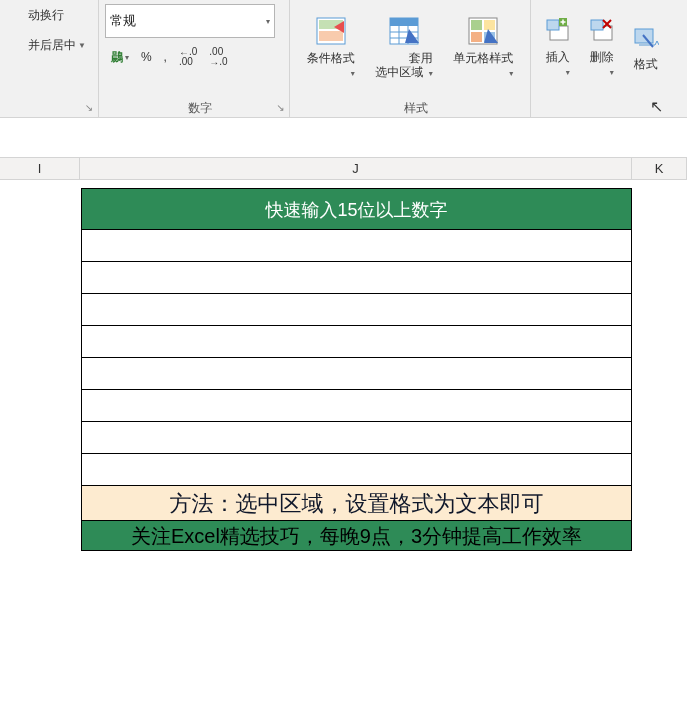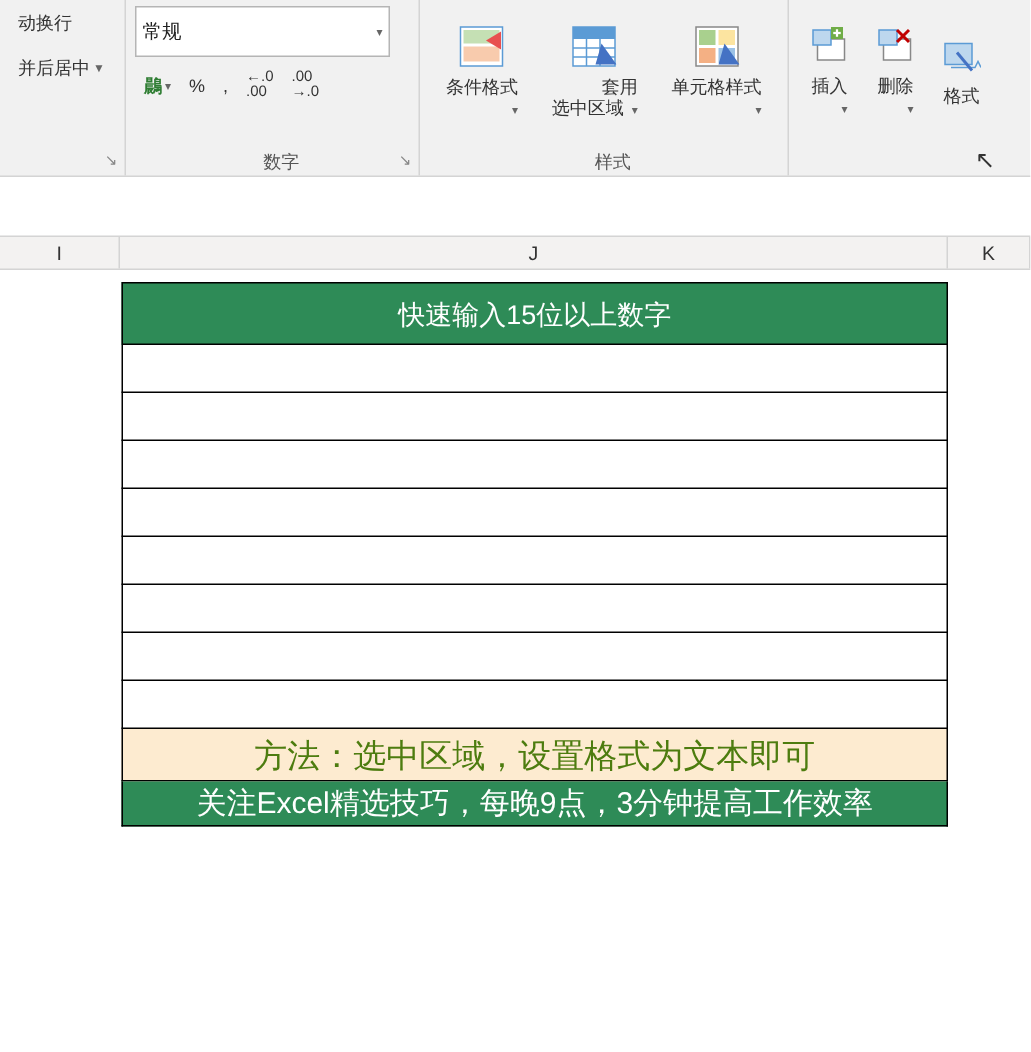--- a/index.html
+++ b/index.html
@@ -135,32 +135,32 @@
   }
   .tb-row {
     height: 32px;
     border-left: 1px solid #000;
     border-right: 1px solid #000;
     border-bottom: 1px solid #000;
     background: #fff;
   }
   .tb-method {
     background: #fdebd0;
-    color: #4d7c0f;
+    color: #0f172a;
     font-size: 22px;
     text-align: center;
     height: 35px;
     line-height: 35px;
     border-left: 1px solid #000;
     border-right: 1px solid #000;
     border-bottom: 1px solid #000;
   }
   .tb-footer {
     background: #2e8b57;
-    color: #ffffff;
+    color: #000000;
     font-size: 20px;
     text-align: center;
     height: 30px;
     line-height: 30px;
     border-left: 1px solid #000;
     border-right: 1px solid #000;
     border-bottom: 1px solid #000;
   }
 
   
@@ -171,21 +171,21 @@
     font-size: 16px;
     color: #333;
     pointer-events: none;
   }
 </style>
 </head>
 <body>
 
 <div class="ribbon">
 
-  <div class="rb-group" style="width:84px;">
+  <div class="rb-group" style="width:84px;margin-left:16px;">
     <div class="btn-small">
       <span>动换行</span>
     </div>
     <div class="btn-small" style="margin-top:8px;text-align:center;">
       <span>并后居中</span>
       <span class="dd-caret">▼</span>
     </div>
     <span class="rb-launcher">↘</span>
   </div>
 

